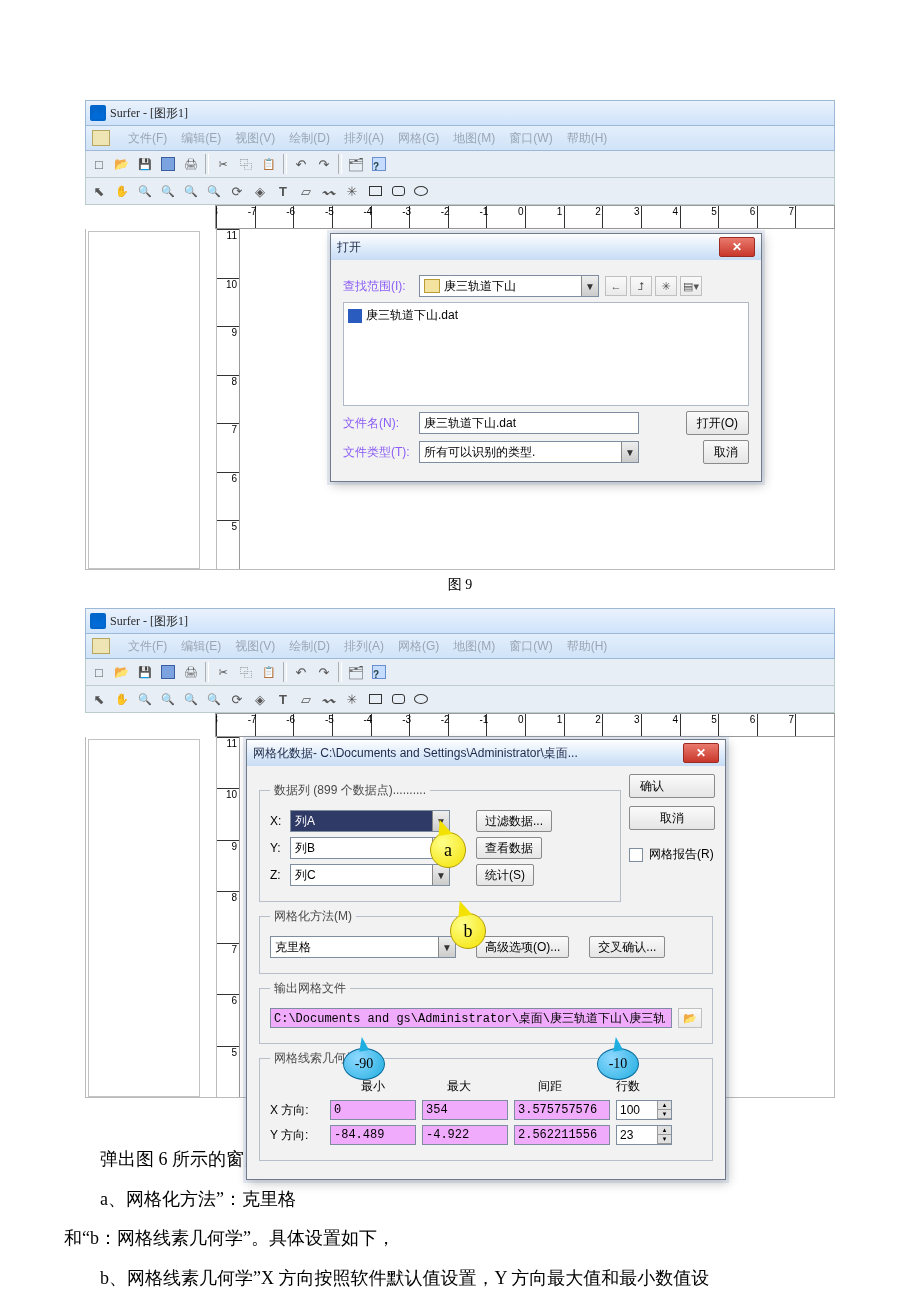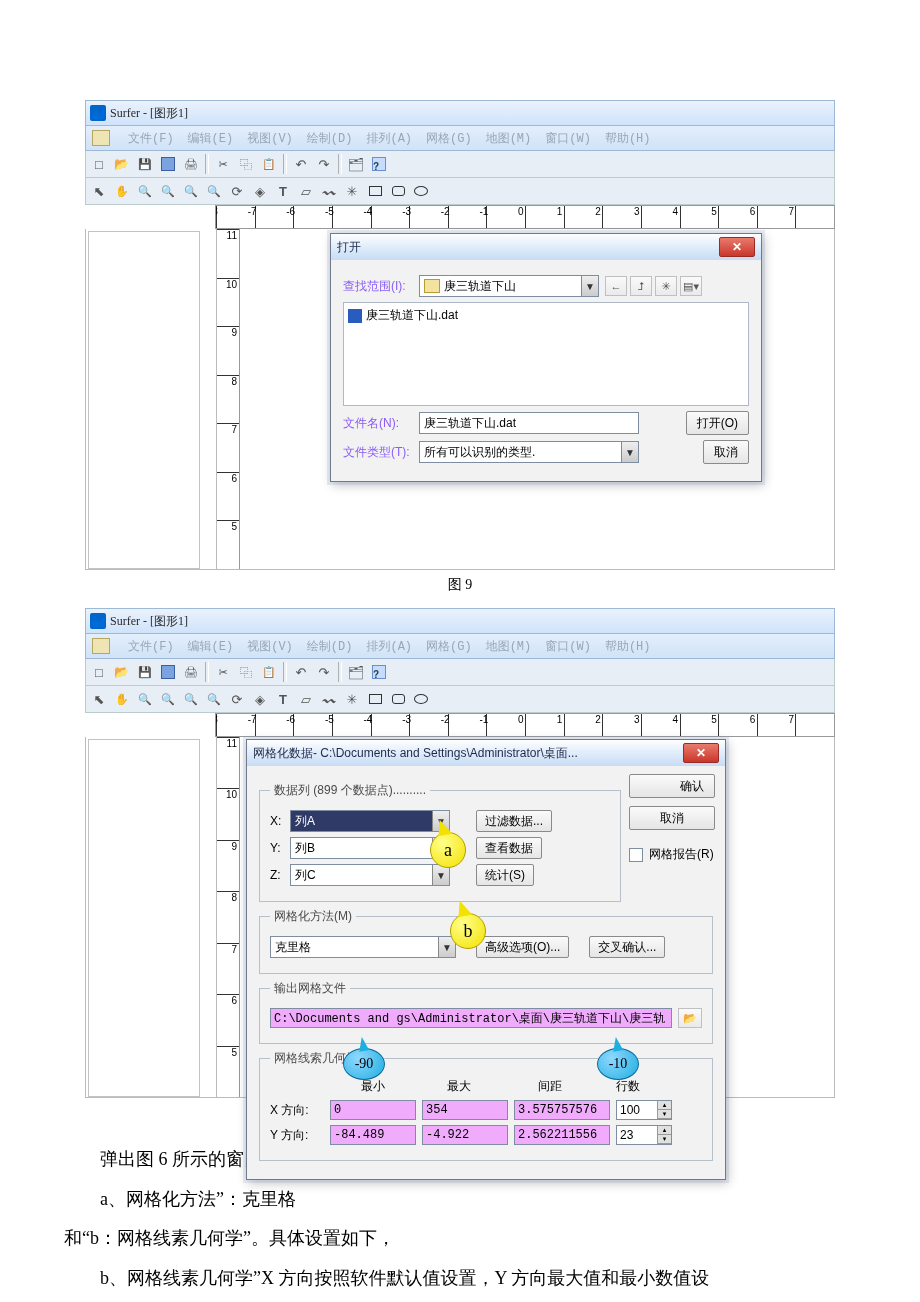--- a/index.html
+++ b/index.html
@@ -6,21 +6,21 @@
   .page { width:920px; margin:0 auto; padding:100px 64px 60px 64px; box-sizing:border-box; }
   .fig { margin:0 auto 6px auto; }
   .fig-caption { text-align:center; font-size:14px; margin:4px 0 14px 0; }
   .fig5 { width:750px; }
   .fig6 { width:750px; position:relative; }
 
   .titlebar { display:flex; align-items:center; height:24px; background:linear-gradient(#eaf2fc,#cfe3fb); border:1px solid #9db9d6; font-family:Liberation Serif, serif; }
   .titlebar .logo { width:16px; height:16px; margin:0 4px; background:#0066cc; border-radius:2px; position:relative; }
   .titlebar .logo::after { content:""; position:absolute; inset:2px; background:#fff; border-radius:1px; clip-path:polygon(0 60%,30% 30%,60% 60%,100% 20%,100% 100%,0 100%); background:#006bd6; }
   .titlebar .title { font-size:12px; color:#2a2a2a; }
-  .menubar { display:flex; gap:14px; height:24px; align-items:center; background:linear-gradient(#e3effc,#d0e3f8); border:1px solid #9db9d6; border-top:0; font-size:12px; color:#9aa6b5; padding:0 6px; font-family:Liberation Mono, monospace; }
+  .menubar { display:flex; gap:14px; height:24px; align-items:center; background:linear-gradient(#e3effc,#d0e3f8); border:1px solid #9db9d6; border-top:0; font-size:12px; color:#9aa6b5; padding:0 6px; font-family:Liberation Sans, sans-serif; }
   .menubar .mi { color:#9aa6b5; }
   .menubar .ficon { width:16px; height:14px; background:#efe4b3; border:1px solid #b6a65e; display:inline-block; margin-right:4px; }
   .toolbar { display:flex; align-items:center; height:26px; background:#e8eef6; border:1px solid #bcc; border-top:0; gap:5px; padding:0 4px; }
   .tbtn { width:18px; height:18px; display:flex; align-items:center; justify-content:center; font-size:13px; color:#555; font-family:Arial,sans-serif; }
   .tsep { width:2px; height:20px; border-left:1px solid #b0b0b0; border-right:1px solid #fff; }
   .topen::before{content:"📂";font-size:12px;}
   .ruler-h { height:22px; background:#fff; border:1px solid #999; position:relative; overflow:hidden; font-size:9px; font-family:Arial; display:flex; margin-left:130px; }
   .ruler-h .tick { flex:1; border-left:1px solid #333; position:relative; }
   .ruler-h .tick span { position:absolute; left:-8px; top:0; font-size:10px; }
   .workspace { display:flex; height:340px; border:1px solid #bbb; border-top:0; }
@@ -397,21 +397,21 @@
       </div>
       <div class="canvas">
 
         <div class="win" style="left:6px; top:2px; width:478px;">
           <div class="wtitle">
               <span>网格化数据- C:\Documents and Settings\Administrator\桌面...</span>
             </div>
           <div class="wclose">✕</div>
           <div class="wbody" style="position:relative;">
             <div style="position:absolute; right:10px; top:8px; display:flex; flex-direction:column; gap:8px; width:86px;">
-              <div class="btn" style="justify-content:flex-end">
+              <div class="btn" style="justify-content:flex-start">
                   <span>确认</span>
                 </div>
               <div class="btn" style="justify-content:center">
                   <span>取消</span>
                 </div>
               <div class="row" style="margin-top:8px">
                   <span class="chk"></span>
                   <span>网格报告(R)</span>
                 </div>
             </div>

